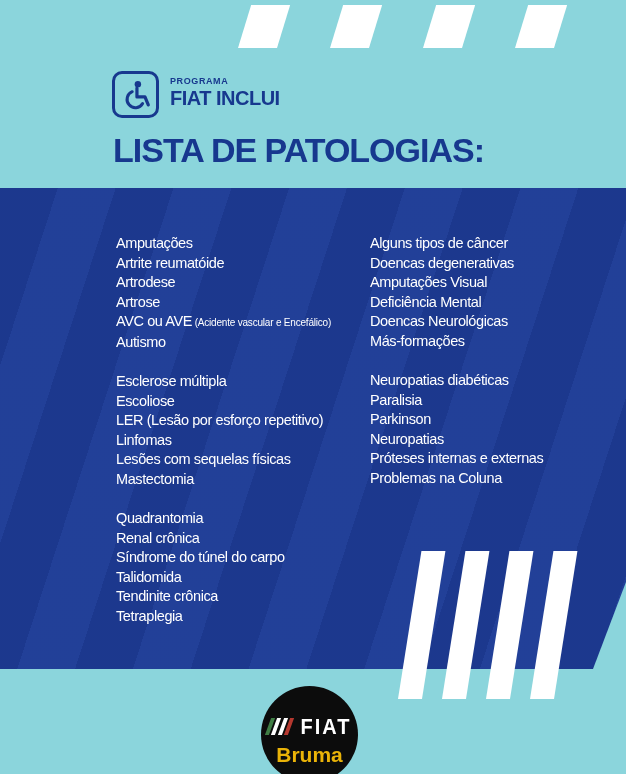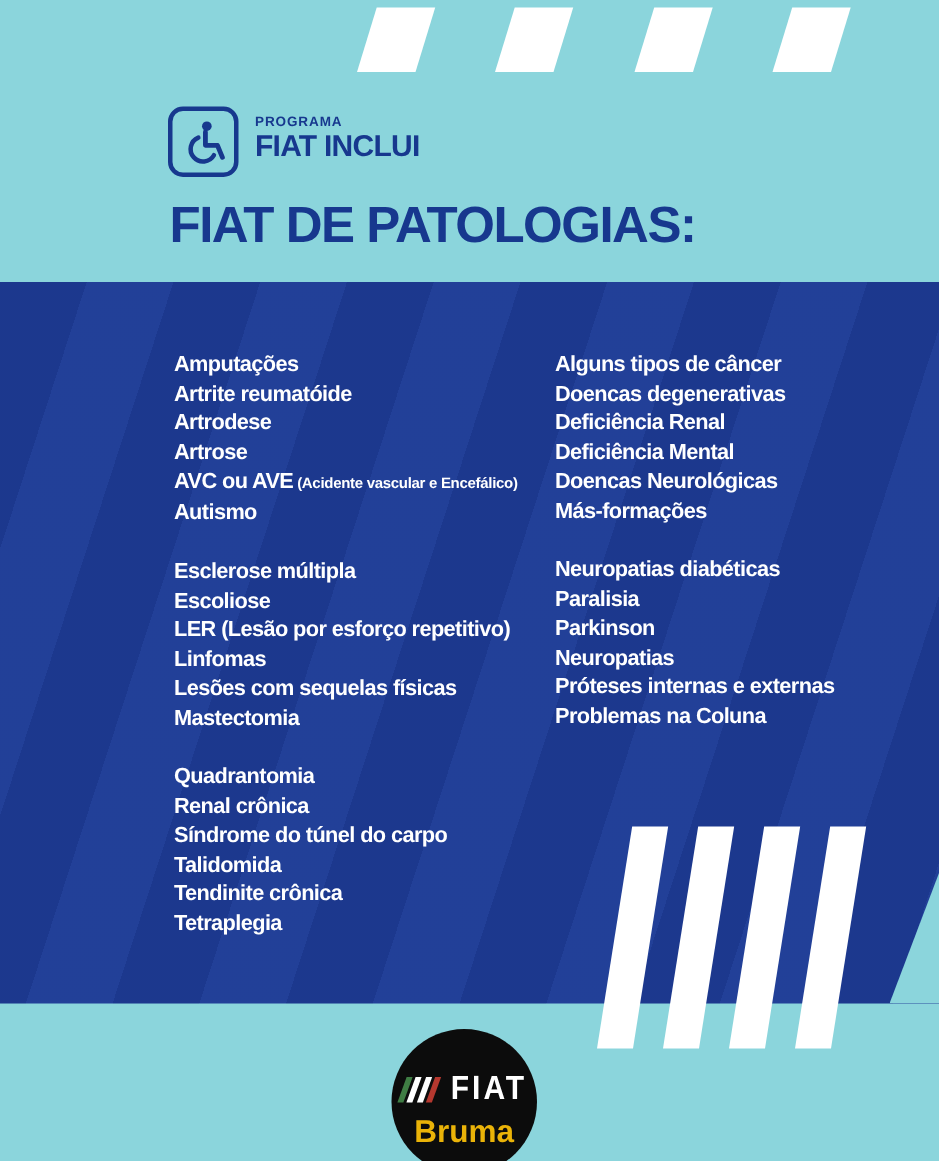--- a/index.html
+++ b/index.html
@@ -32,21 +32,21 @@
           rgba(0,0,30,0.07) 0 55px, rgba(255,255,255,0.02) 55px 110px);}
   .card-cut{position:absolute;left:593px;top:582px;width:33px;height:87px;
         background:var(--bg,#8BD5DC);
         clip-path:polygon(100% 0,100% 100%,0 100%);z-index:3;}
 
   
   .col{position:absolute;top:234px;color:#fff;z-index:2;}
   .col.c0{left:116px;width:250px;}
   .col.c1{left:370px;width:250px;}
   .group{margin-bottom:20px;}
-  .line{font-size:14.5px;font-weight:700;letter-spacing:-.4px;line-height:19.5px;
+  .line{font-size:14.5px;font-weight:400;letter-spacing:-.4px;line-height:19.5px;
         white-space:nowrap;}
   .line .note{font-size:10px;letter-spacing:-.2px;}
 
   
   .bot-stripe{position:absolute;top:551px;width:24px;height:148px;background:#fff;
               transform:skewX(-9deg);transform-origin:bottom left;z-index:4;}
   .bot-stripe.s0{left:398px}.bot-stripe.s1{left:442px}
   .bot-stripe.s2{left:486px}.bot-stripe.s3{left:530px}
 
   
@@ -79,21 +79,21 @@
       <circle cx="20" cy="6.5" r="3.4" fill="#17388E"></circle>
       <path d="M19 10.5 v9.5 h8.5 l3.5 8.5" stroke="#17388E" stroke-width="3.4" fill="none" stroke-linecap="round" stroke-linejoin="round"></path>
       <path d="M14 14.5 a 8.8 8.8 0 1 0 11 12.5" stroke="#17388E" stroke-width="3.2" fill="none" stroke-linecap="round"></path>
     </svg>
   </div>
   <div class="logo-text">
     <div class="prog">PROGRAMA</div>
     <div class="name">FIAT INCLUI</div>
   </div>
 
-  <div class="title">FIAT DE PATOLOGIAS:</div>
+  <div class="title">LISTA DE PATOLOGIAS:</div>
 
   <div class="card"></div>
   <div class="card-cut"></div>
 
   <div class="col c0">
       <div class="group">
         <div class="line"><span>Amputações</span></div>
         <div class="line"><span>Artrite reumatóide</span></div>
         <div class="line"><span>Artrodese</span></div>
         <div class="line"><span>Artrose</span></div>
@@ -114,21 +114,21 @@
         <div class="line"><span>Síndrome do túnel do carpo</span></div>
         <div class="line"><span>Talidomida</span></div>
         <div class="line"><span>Tendinite crônica</span></div>
         <div class="line"><span>Tetraplegia</span></div>
       </div>
     </div>
   <div class="col c1">
       <div class="group">
         <div class="line"><span>Alguns tipos de câncer</span></div>
         <div class="line"><span>Doencas degenerativas</span></div>
-        <div class="line"><span>Deficiência Renal</span></div>
+        <div class="line"><span>Amputações Visual</span></div>
         <div class="line"><span>Deficiência Mental</span></div>
         <div class="line"><span>Doencas Neurológicas</span></div>
         <div class="line"><span>Más-formações</span></div>
       </div>
       <div class="group">
         <div class="line"><span>Neuropatias diabéticas</span></div>
         <div class="line"><span>Paralisia</span></div>
         <div class="line"><span>Parkinson</span></div>
         <div class="line"><span>Neuropatias</span></div>
         <div class="line"><span>Próteses internas e externas</span></div>

